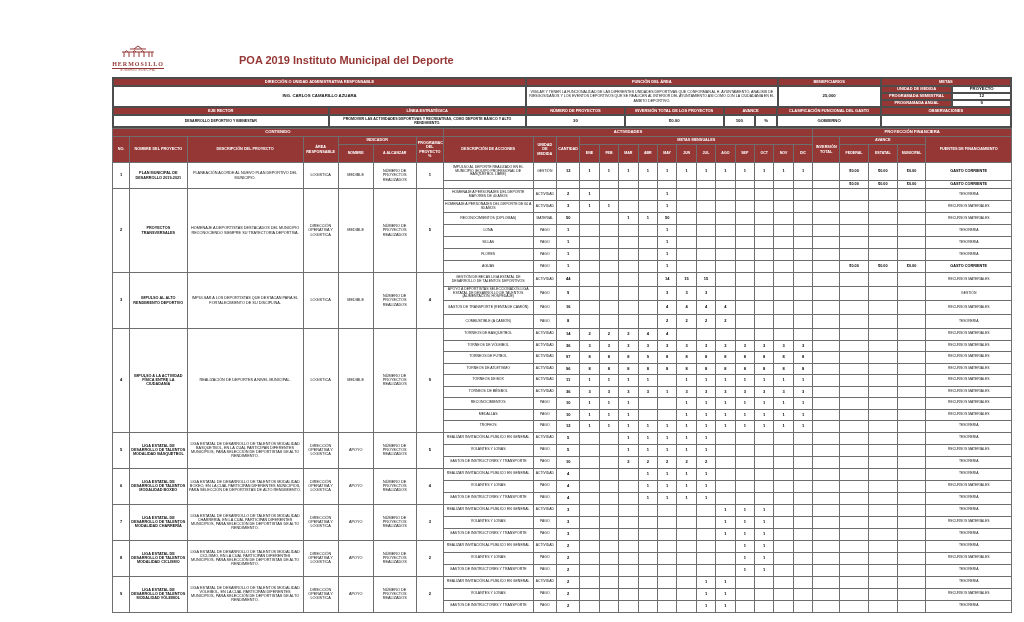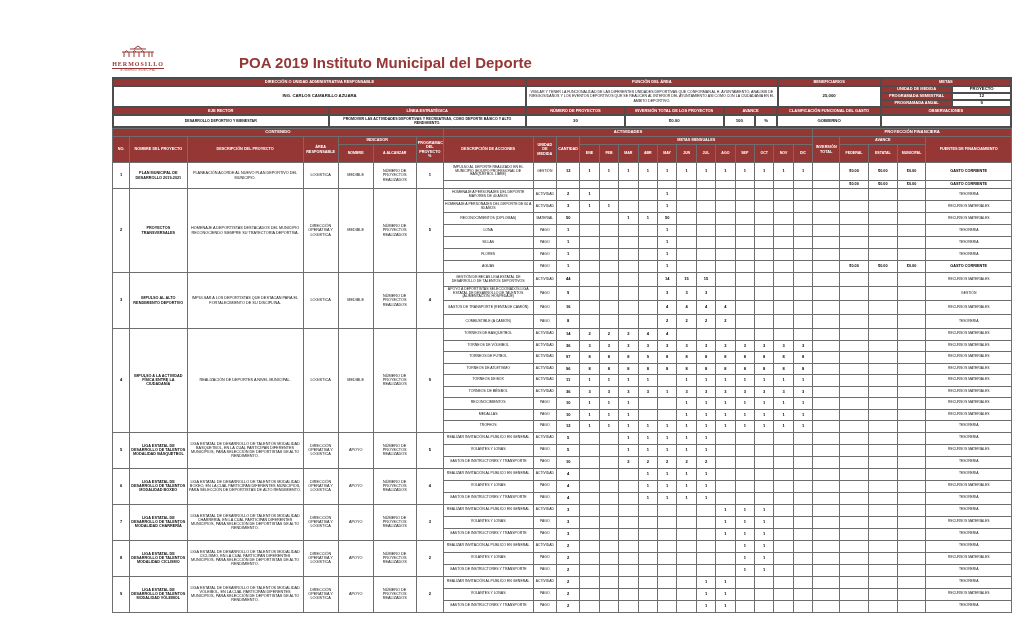--- a/index.html
+++ b/index.html
@@ -3,21 +3,21 @@
 <meta charset="utf-8">
 <style>
   html,body{margin:0;padding:0;background:#ffffff;width:1024px;height:622px;overflow:hidden;
             font-family:"Liberation Sans",sans-serif;-webkit-font-smoothing:antialiased;}
   .sheet{position:absolute;left:112px;top:45px;width:900px;}
   
   .titlebar{display:flex;align-items:flex-start;height:32px;}
   .logo{width:52px;text-align:center;color:#953735;line-height:1;}
   .logo .lname{font-size:6px;font-weight:bold;letter-spacing:1px;font-family:"Liberation Serif",serif;}
   .logo .ltag{font-size:2.6px;letter-spacing:.4px;border-top:.5px solid #953735;margin-top:1px;padding-top:1px;}
-  .doctitle{font-size:15px;font-weight:bold;color:#953735;margin-left:75px;margin-top:9px;}
+  .doctitle{font-size:11px;font-weight:bold;color:#953735;margin-left:75px;margin-top:9px;}
   
   .info{width:100%;border:1px solid #4d4d4d;box-sizing:border-box;}
   .irow{display:flex;width:100%;}
   .icell{box-sizing:border-box;border:0.5px solid #4d4d4d;display:flex;align-items:center;justify-content:center;
          text-align:center;overflow:hidden;}
   .ilab{background:#953735;color:#fff;font-weight:bold;font-size:4px;line-height:1.1;}
   .ival{background:#fff;color:#111;font-weight:bold;font-size:4.3px;line-height:1.15;}
   .ival.small{font-weight:normal;font-size:3.6px;text-align:center;padding:0 2px;}
   .metas{display:flex;flex-direction:column;}
   .mrow{display:flex;flex:1;}

